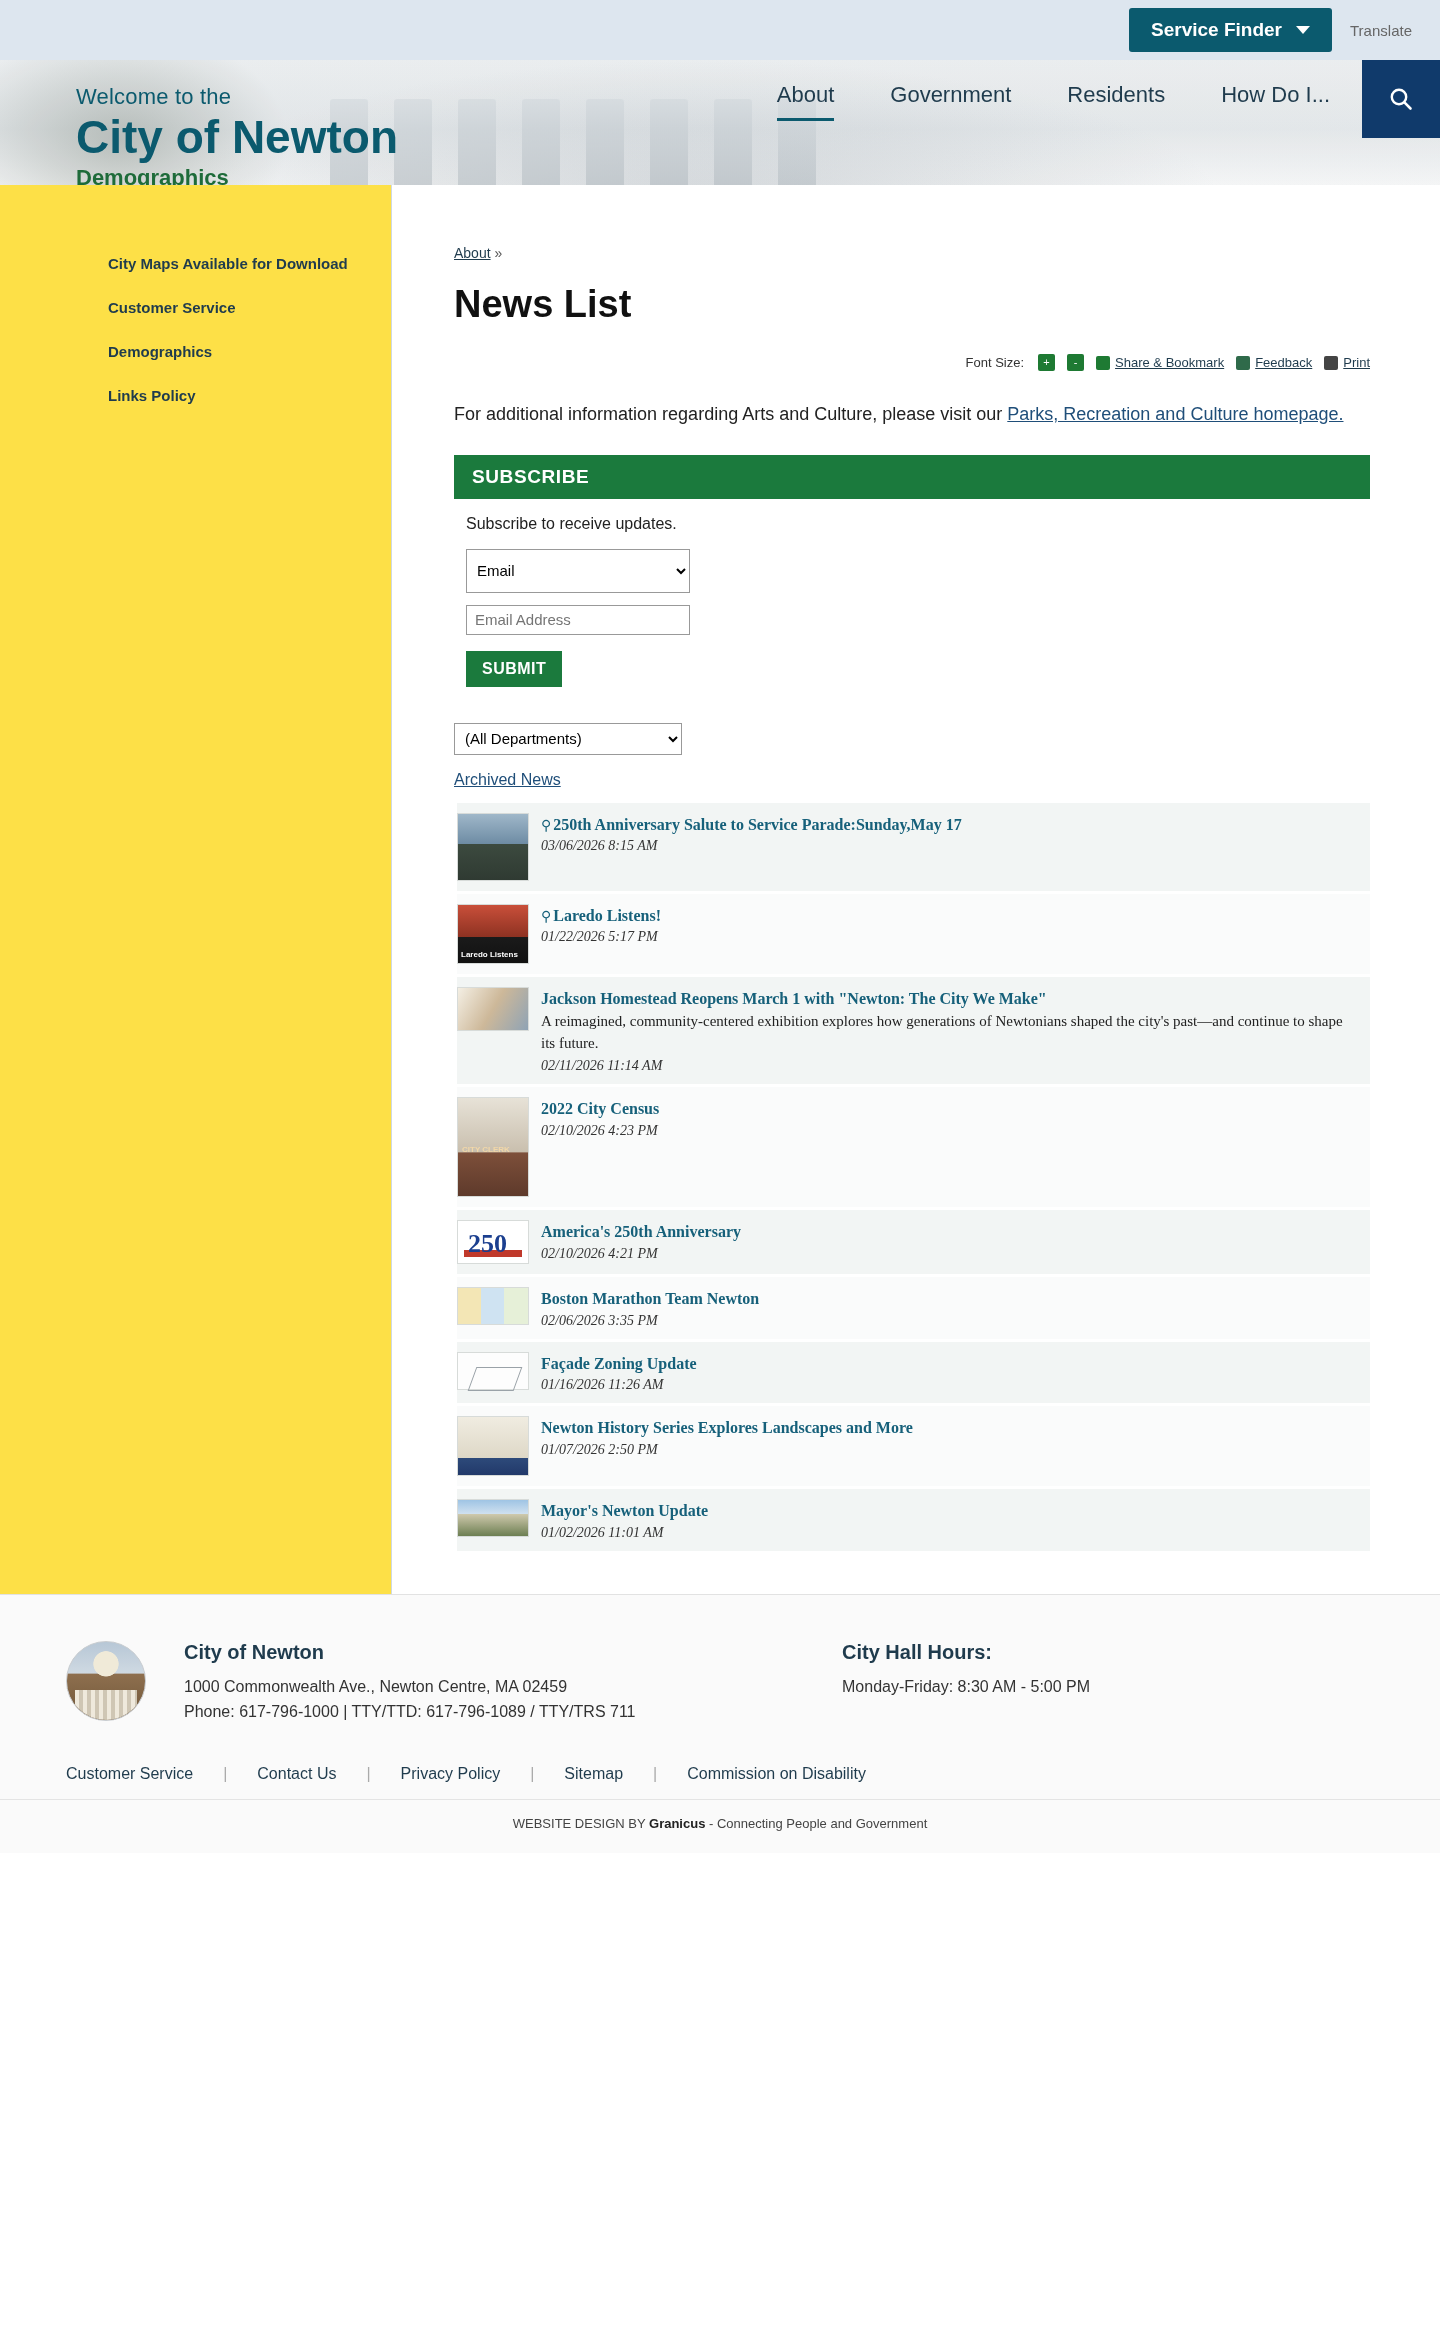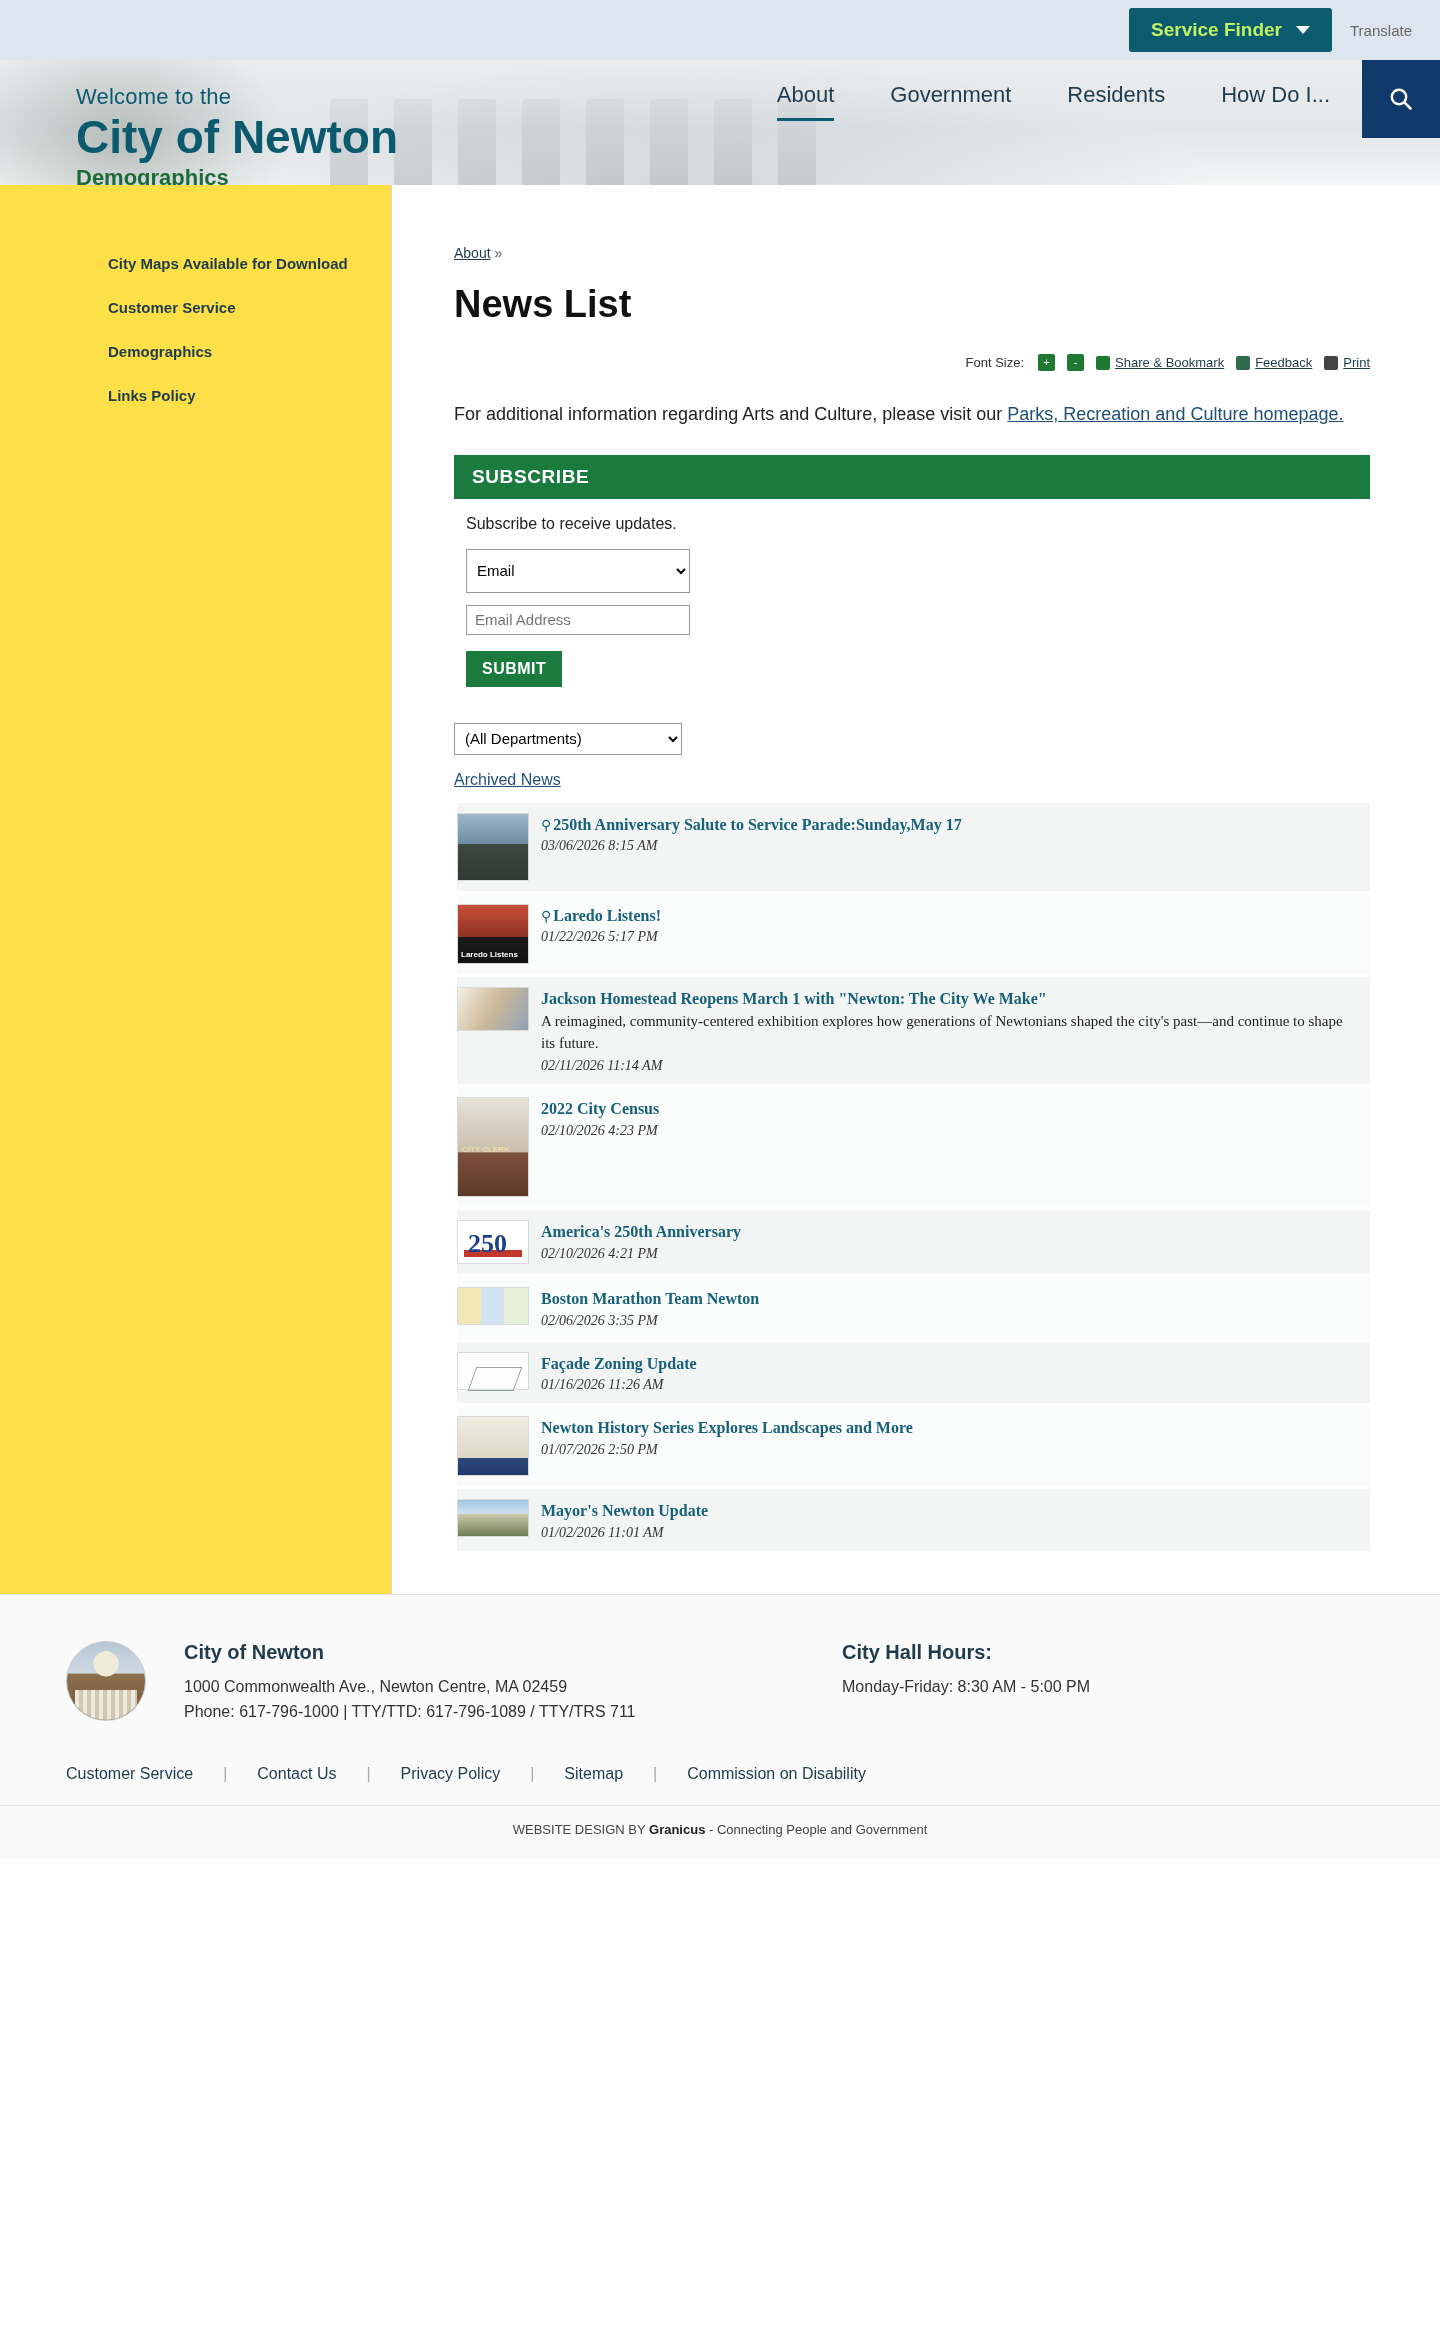--- a/index.html
+++ b/index.html
@@ -22,21 +22,21 @@
     max-width:1440px;
     height:60px;
     display:flex;
     align-items:center;
     justify-content:flex-end;
     padding-right:28px;
     gap:18px;
   }
   .service-finder {
     background:#0b5a6e;
-    color:#bef264;
+    color:#ffffff;
     font-size:19px;
     font-weight:bold;
     padding:11px 22px;
     border:none;
     border-radius:3px;
     cursor:pointer;
     display:flex;
     align-items:center;
     gap:14px;
     font-family:"Liberation Sans", sans-serif;
@@ -401,21 +401,21 @@
     margin-top:40px;
     padding:0 66px;
     display:flex;
     align-items:center;
     gap:30px;
     font-size:16px;
   }
   .footer-links a { color:#1f3b4d; text-decoration:none; }
   .footer-links .sep { color:#aaa; }
   .footer-bottom {
-    margin-top:22px;
+    margin-top:16px;
     border-top:1px solid #e4e4e4;
     padding:16px 0 22px 0;
     text-align:center;
     font-size:13px;
     color:#444;
   }
   .footer-bottom b { color:#222; }
 </style>
 </head>
 <body>

